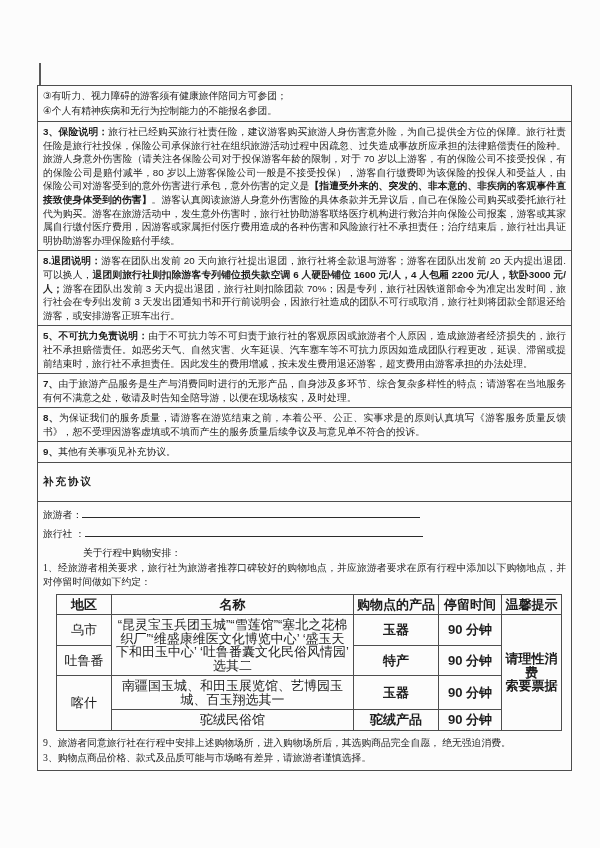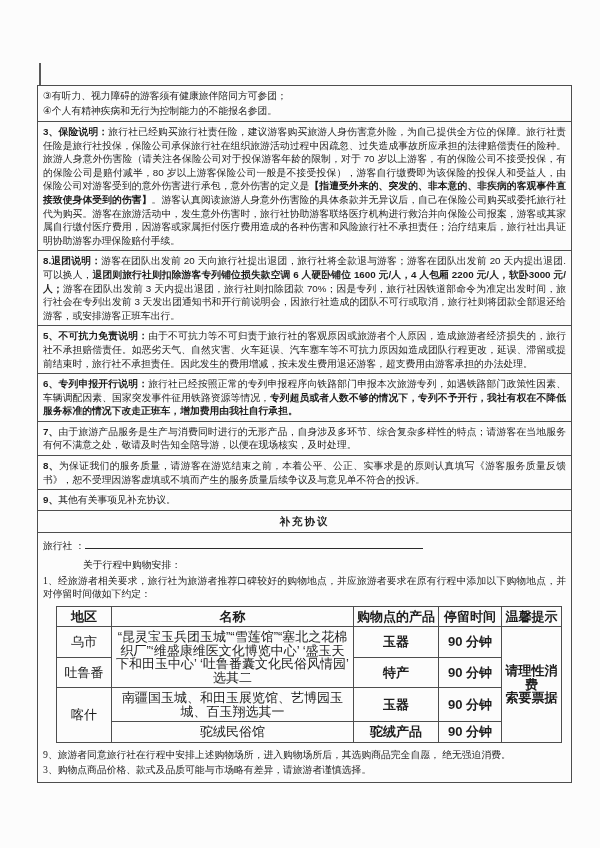--- a/index.html
+++ b/index.html
@@ -17,21 +17,21 @@
   }
   .sec{
     padding:3px 5px;
     font-size:9.8px;line-height:13.6px;
     text-align:justify;
     border-top:1.5px solid #4d4d4d;
   }
   .sec:first-child{border-top:none;}
   .b{font-weight:bold;}
   .note-line{line-height:14.5px;}
-  .title-row{text-align:center;font-weight:bold;font-size:10.5px;padding:4px 5px;letter-spacing:2px;}
+  .title-row{font-weight:bold;font-size:10.5px;padding:12px 5px;letter-spacing:2px;}
   .supp-line{margin:2px 0 5px 0;}
   .fill{display:inline-block;border-bottom:1px solid #2a2a2a;height:10px;vertical-align:baseline;}
   .fill-long{width:338px;}
   .fill-short{width:92px;}
   .indent-para{text-indent:44px;margin:2px 0;}
   .arr-title{margin:3px 0 2px 40px;}
   .item{margin:2px 0;font-family:Liberation Serif, serif;}
   table.shop{
     border-collapse:collapse;table-layout:fixed;
     width:505px;margin:5px 0 5px 13px;
@@ -59,31 +59,31 @@
       <div class="note-line">③有听力、视力障碍的游客须有健康旅伴陪同方可参团；</div>
       <div class="note-line">④个人有精神疾病和无行为控制能力的不能报名参团。</div>
     </div>
 
     <div class="sec"><span class="b">3、保险说明：</span><span>旅行社已经购买旅行社责任险，建议游客购买旅游人身伤害意外险，为自己提供全方位的保障。旅行社责任险是旅行社投保，保险公司承保旅行社在组织旅游活动过程中因疏忽、过失造成事故所应承担的法律赔偿责任的险种。旅游人身意外伤害险（请关注各保险公司对于投保游客年龄的限制，对于 70 岁以上游客，有的保险公司不接受投保，有的保险公司是赔付减半，80 岁以上游客保险公司一般是不接受投保），游客自行缴费即为该保险的投保人和受益人，由保险公司对游客受到的意外伤害进行承包，意外伤害的定义是</span><span class="b">【指遭受外来的、突发的、非本意的、非疾病的客观事件直接致使身体受到的伤害】</span><span>。游客认真阅读旅游人身意外伤害险的具体条款并无异议后，自己在保险公司购买或委托旅行社代为购买。游客在旅游活动中，发生意外伤害时，旅行社协助游客联络医疗机构进行救治并向保险公司报案，游客或其家属自行缴付医疗费用，因游客或家属拒付医疗费用造成的各种伤害和风险旅行社不承担责任；治疗结束后，旅行社出具证明协助游客办理保险赔付手续。</span></div>
 
     <div class="sec"><span class="b">8.退团说明：</span><span>游客在团队出发前 20 天向旅行社提出退团，旅行社将全款退与游客；游客在团队出发前 20 天内提出退团.可以换人，</span><span class="b">退团则旅行社则扣除游客专列铺位损失款空调 6 人硬卧铺位 1600 元/人，4 人包厢 2200 元/人，软卧3000 元/人；</span><span>游客在团队出发前 3 天内提出退团，旅行社则扣除团款 70%；因是专列，旅行社因铁道部命令为准定出发时间，旅行社会在专列出发前 3 天发出团通知书和开行前说明会，因旅行社造成的团队不可行或取消，旅行社则将团款全部退还给游客，或安排游客正班车出行。</span></div>
 
     <div class="sec"><span class="b">5、不可抗力免责说明：</span><span>由于不可抗力等不可归责于旅行社的客观原因或旅游者个人原因，造成旅游者经济损失的，旅行社不承担赔偿责任。如恶劣天气、自然灾害、火车延误、汽车塞车等不可抗力原因如造成团队行程更改，延误、滞留或提前结束时，旅行社不承担责任。因此发生的费用增减，按未发生费用退还游客，超支费用由游客承担的办法处理。</span></div>
 
-    <div class="sec"><span class="b">6、专列申报开行说明：</span><span>旅行社已经按照正常的专列申报程序向铁路部门申报本次旅游专列，如遇铁路部门政策性因素、车辆调配因素、国家突发事件征用铁路资源等情况，</span><span class="b">专列超员或者人数不够的情况下，专列不予开行，我社有权在不降低服务标准的情况下改走正班车，增加费用由我社自行承担。</span></div>
 
     <div class="sec"><span class="b">7、</span><span>由于旅游产品服务是生产与消费同时进行的无形产品，自身涉及多环节、综合复杂多样性的特点；请游客在当地服务有何不满意之处，敬请及时告知全陪导游，以便在现场核实，及时处理。</span></div>
 
     <div class="sec"><span class="b">8、</span><span>为保证我们的服务质量，请游客在游览结束之前，本着公平、公正、实事求是的原则认真填写《游客服务质量反馈书》，恕不受理因游客虚填或不填而产生的服务质量后续争议及与意见单不符合的投诉。</span></div>
 
     <div class="sec"><span class="b">9、</span><span>其他有关事项见补充协议。</span></div>
 
     <div class="sec title-row">补充协议</div>
 
     <div class="sec">
+      <div class="supp-line"><span>旅游者：</span><span class="fill fill-long"></span></div>
       <div class="supp-line"><span>旅行社 ：</span><span class="fill fill-long"></span></div>
       <div class="arr-title">关于行程中购物安排：</div>
       <div class="item">1、经旅游者相关要求，旅行社为旅游者推荐口碑较好的购物地点，并应旅游者要求在原有行程中添加以下购物地点，并对停留时间做如下约定：</div>
 
       <table class="shop">
         <colgroup>
           <col style="width:55px">
             <col style="width:242px">
             <col style="width:85px">
             <col style="width:63px">

